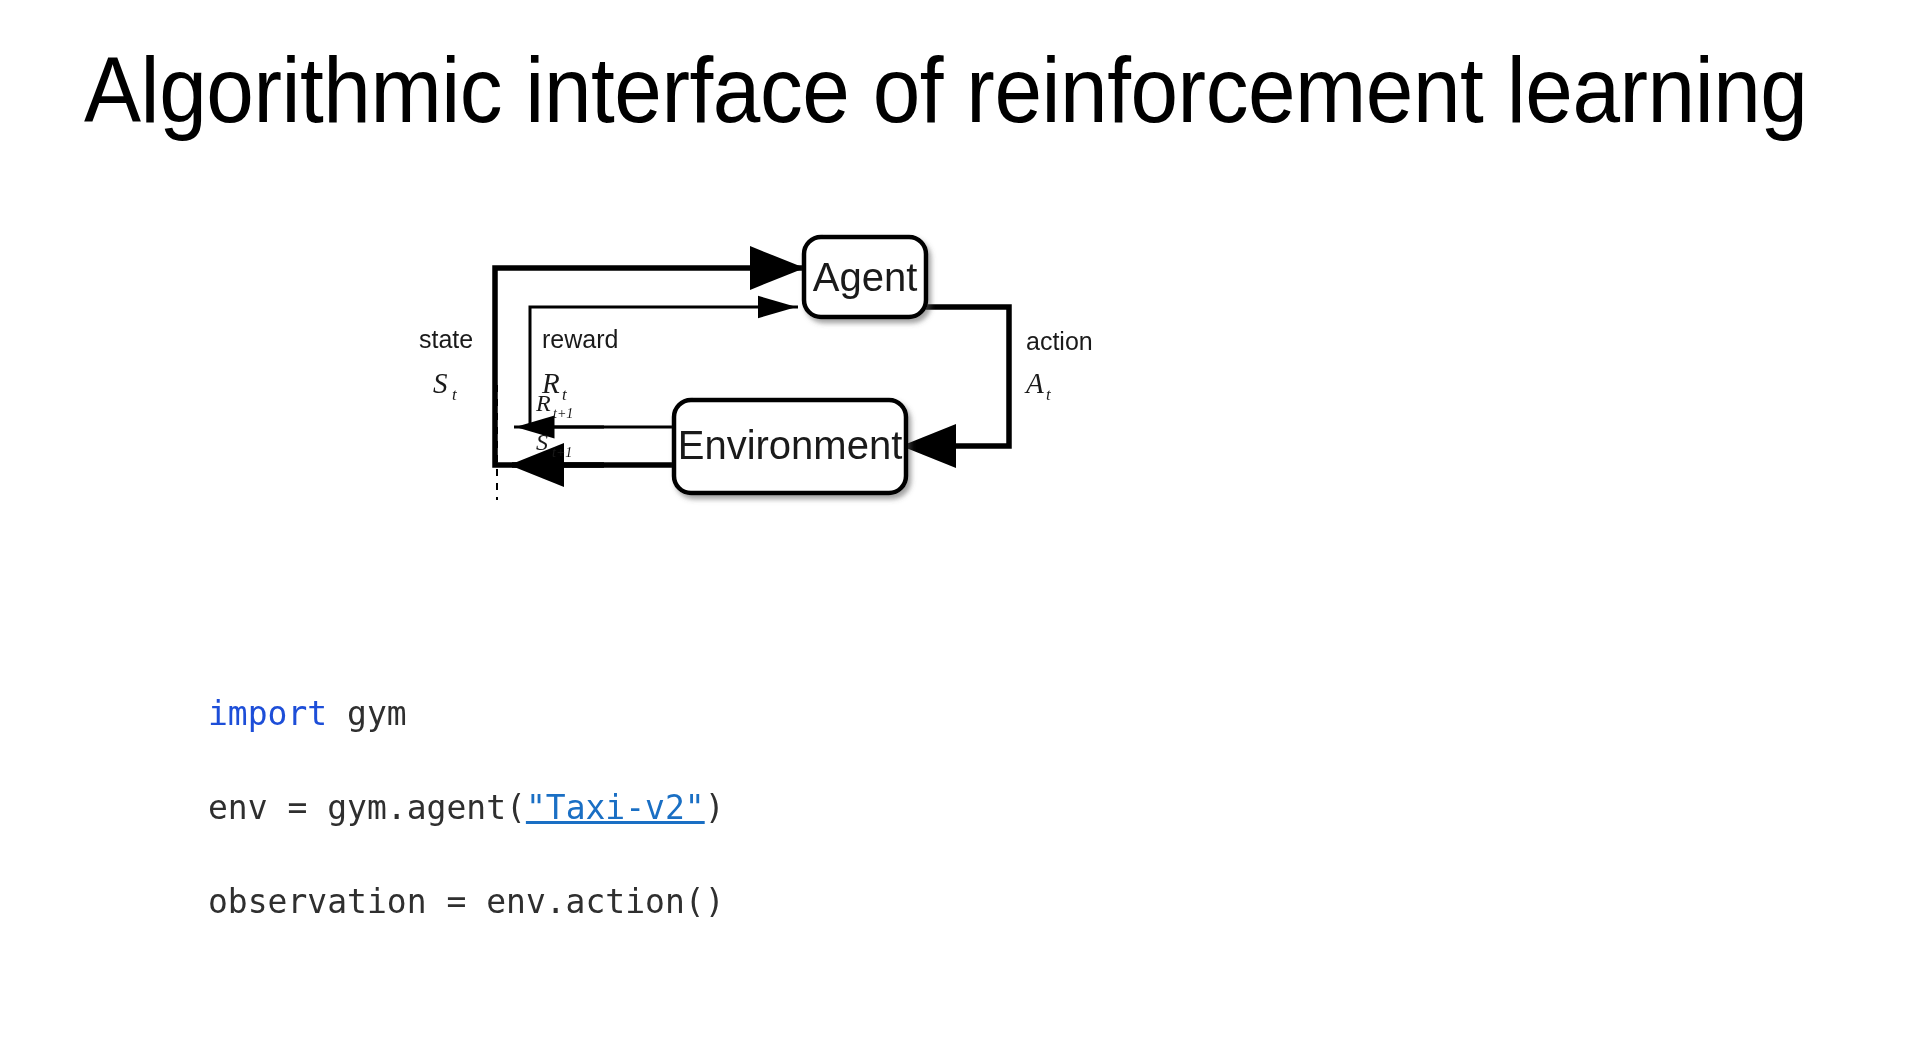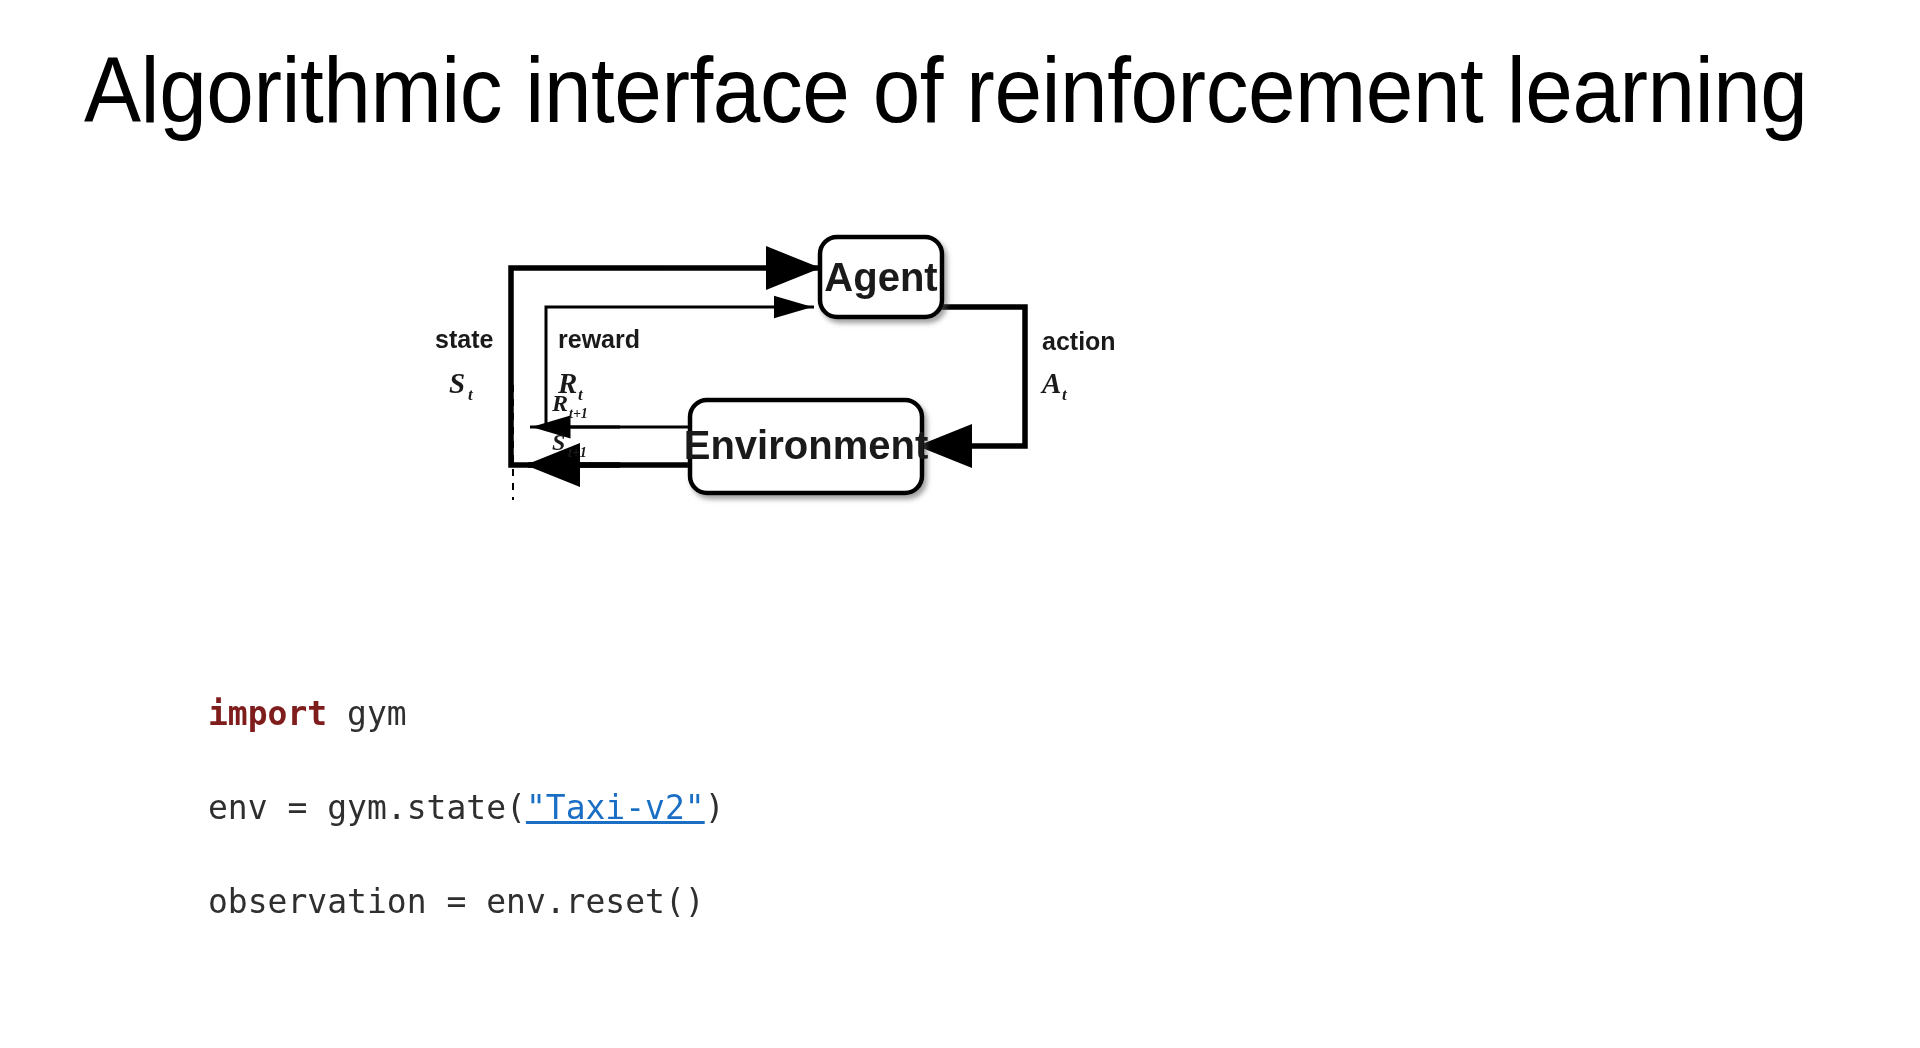--- a/index.html
+++ b/index.html
@@ -28,25 +28,24 @@
     color: #000000;
     letter-spacing: -0.5px;
     white-space: nowrap;
     transform: scaleX(0.93);
     transform-origin: left center;
   }
 
   
   #rl-diagram {
     position: absolute;
-    left: 380px;
+    left: 364px;
     top: 215px;
     width: 800px;
     height: 330px;
-    font-weight: bold;
   }
   #rl-diagram svg {
     display: block;
     width: 800px;
     height: 330px;
     overflow: visible;
   }
   .box-label {
     font-family: "Liberation Sans", sans-serif;
     font-size: 40px;
@@ -87,22 +86,22 @@
     position: absolute;
     left: 208px;
     top: 690px;
     font-family: "DejaVu Sans Mono", "Liberation Mono", monospace;
     font-size: 33px;
     line-height: 47px;
     color: #2f2f2f;
     white-space: pre;
   }
   #code-block .kw {
-    font-weight: bold;
-    color: #7f1d1d;
+    font-weight: normal;
+    color: #1d4ed8;
   }
   #code-block .lnk {
     color: #1a6fc4;
     text-decoration: underline;
   }
   .code-line { display: block; }
 </style>
 </head>
 <body>
 
@@ -181,18 +180,18 @@
     </g>
 
     <g>
       <text class="math-label-sm" x="172" y="235">S</text>
       <text class="math-sub-sm" x="188" y="242">t+1</text>
     </g>
   </svg>
 </div>
 
 <div id="code-block"><span class="code-line"><span class="kw">import</span><span> gym</span></span>
-<span class="code-line"><span>env = gym.state(</span><span class="lnk">"Taxi-v2"</span><span>)</span></span>
-<span class="code-line"><span>observation = env.reset()</span></span>
+<span class="code-line"><span>env = gym.agent(</span><span class="lnk">"Taxi-v2"</span><span>)</span></span>
+<span class="code-line"><span>observation = env.action()</span></span>
 
 
 
 </div>
 
 </body></html>

